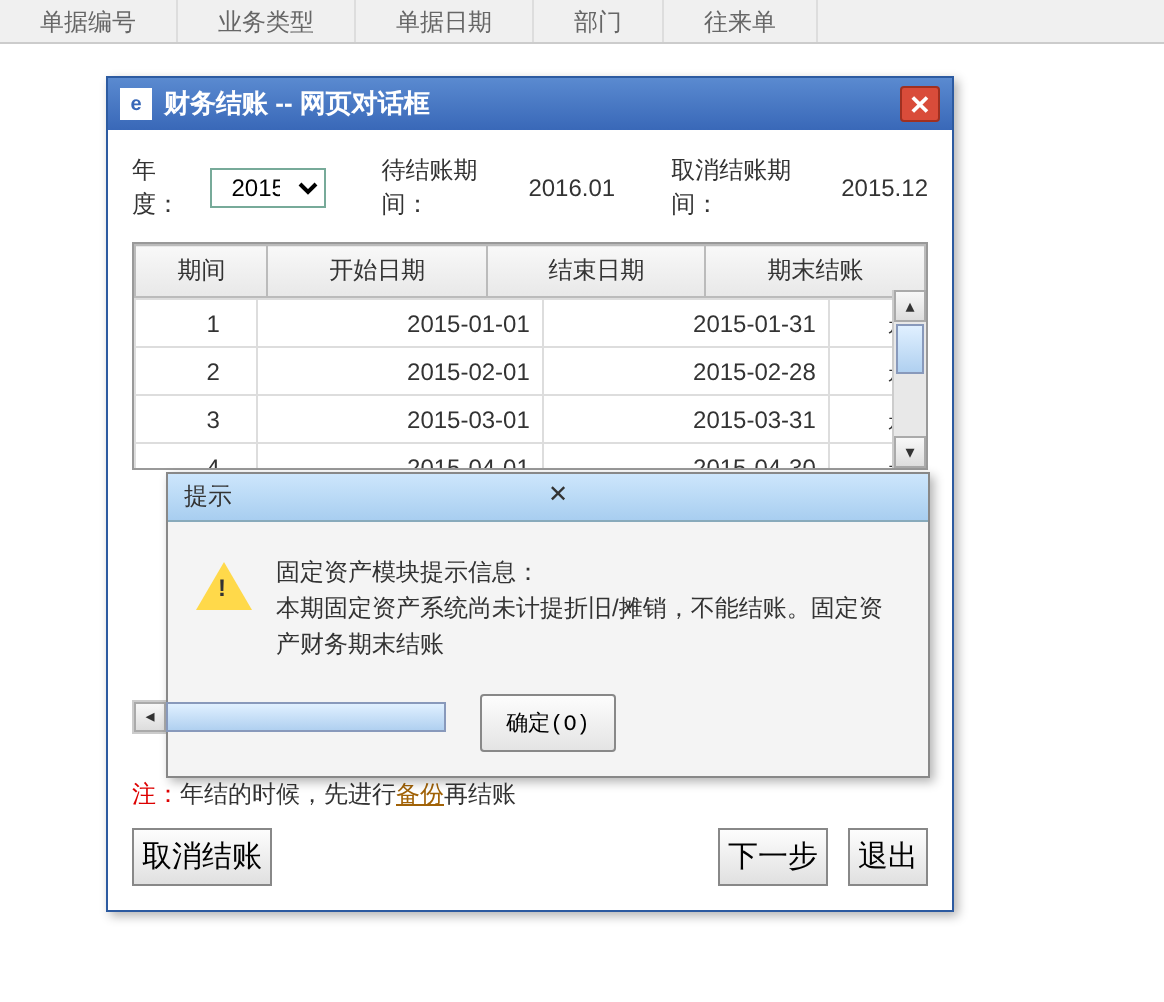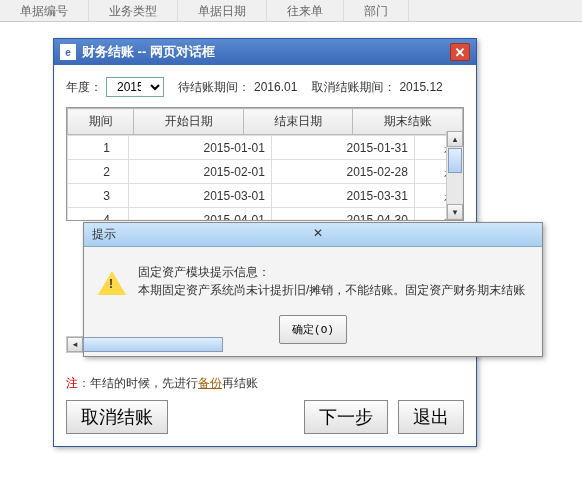--- a/index.html
+++ b/index.html
@@ -11,68 +11,68 @@
 .dialog { position: absolute; left: 53px; top: 38px; width: 424px; background: #fff; border: 1px solid #2c5aa0; box-shadow: 2px 2px 5px rgba(0,0,0,0.3); }
 .dialog-title { display: flex; align-items: center; background: linear-gradient(#5a8ad0, #3968b8); color: #fff; padding: 4px 6px; font-size: 13px; font-weight: bold; }
 .dialog-title .ico { width: 16px; height: 16px; background: #fff; margin-right: 6px; display: inline-flex; align-items: center; justify-content: center; color: #3968b8; font-size: 10px; }
 .dialog-title .ttl { flex: 1; }
 .dialog-close { width: 20px; height: 18px; background: #d94c3a; border: 1px solid #a03020; color: #fff; display: flex; align-items: center; justify-content: center; cursor: pointer; font-weight: bold; border-radius: 2px; }
 
 .dialog-body { padding: 12px; }
 
 .year-row { display: flex; align-items: center; gap: 4px; margin-bottom: 10px; font-size: 12px; }
 .year-row select { border: 1px solid #7a9; background: #fff; font-size: 12px; padding: 1px 6px; width: 58px; }
-.year-row .sp { margin-left: 10px; }
+.year-row .sp { margin-left: 24px; }
 
 .table-wrap { border: 1px solid #999; background: #c4b5fd; position: relative; }
 .tbl { width: 100%; border-collapse: collapse; }
 .tbl th { background: linear-gradient(#f8f8f8, #e8e8e8); border: 1px solid #bbb; padding: 4px 6px; font-weight: normal; font-size: 12px; text-align: center; }
 .tbl td { border: 1px solid #ddd; padding: 3px 6px; text-align: right; font-size: 12px; background: #fff; }
 .tbl td:first-child { text-align: right; padding-right: 18px; }
 .scrollarea { height: 85px; overflow: hidden; position: relative; }
 .vscroll { position: absolute; right: 0; top: 23px; bottom: 0; width: 17px; background: #e8e8e8; border-left: 1px solid #ccc; }
 .vscroll .up, .vscroll .down { height: 16px; background: linear-gradient(#f8f8f8,#ddd); border: 1px solid #aaa; text-align: center; font-size: 9px; line-height: 14px; }
 .vscroll .down { position: absolute; bottom: 0; left: 0; right: 0; }
 .vscroll .thumb { position: absolute; top: 17px; left: 1px; right: 1px; height: 25px; background: linear-gradient(#e0f0ff,#b0d0f0); border: 1px solid #89b; }
 
-.alert-box { position: absolute; left: 17px; top: 115px; width: 460px; background: #f4f4f4; border: 1px solid #888; box-shadow: 2px 2px 5px rgba(0,0,0,0.3); }
+.alert-box { position: absolute; left: 17px; top: 115px; width: 382px; background: #f4f4f4; border: 1px solid #888; box-shadow: 2px 2px 5px rgba(0,0,0,0.3); }
 .alert-title { background: linear-gradient(#cde6fc, #a8cef0); padding: 3px 8px; font-size: 12px; border-bottom: 1px solid #8ab; display: flex; }
 .alert-title span { flex: 1; }
-.alert-body { padding: 16px 14px 10px; display: flex; gap: 12px; align-items: center; }
+.alert-body { padding: 16px 14px 10px; display: flex; gap: 12px; }
 .alert-icon { width: 0; height: 0; border-left: 14px solid transparent; border-right: 14px solid transparent; border-bottom: 24px solid #ffd94a; position: relative; margin-top: 4px; flex-shrink: 0; }
 .alert-icon::after { content: "!"; position: absolute; left: -3px; top: 6px; font-weight: bold; color: #333; }
 .alert-msg { font-size: 12px; line-height: 1.5; }
 .alert-btns { text-align: center; padding: 6px 0 12px; }
 .btn { background: linear-gradient(#fdfdfd, #e4e4e4); border: 1px solid #888; padding: 6px 12px; font-size: 11px; cursor: pointer; font-family: Liberation Mono, monospace; border-radius: 2px; }
 
 .hscroll-row { display: flex; align-items: center; margin-top: 4px; }
 .hscroll { flex: 1; height: 17px; background: #e8e8e8; border: 1px solid #ccc; display: flex; }
 .hscroll .ar { width: 16px; background: linear-gradient(#f8f8f8,#ddd); border: 1px solid #aaa; text-align: center; font-size: 9px; line-height: 13px; }
 .hscroll .track { flex: 1; position: relative; }
 .hscroll .thumb { position: absolute; left: 0; top: 0; bottom: 0; width: 140px; background: linear-gradient(#e0f0ff,#b0d0f0); border: 1px solid #89b; }
 
 .note { margin-top: 22px; font-size: 12px; }
 .note .red { color: #d00; }
 .note a { color: #a16207; text-decoration: underline; }
 
 .footer-btns { display: flex; gap: 10px; margin-top: 8px; }
 .footer-btns .spacer { flex: 1; }
-.btn2 { background: linear-gradient(#fdfdfd, #e0e0e0); border: 1px solid #888; padding: 4px 14px; font-size: 18px; cursor: pointer; font-family: inherit; }
+.btn2 { background: linear-gradient(#fdfdfd, #e0e0e0); border: 1px solid #888; padding: 4px 4px; font-size: 15px; cursor: pointer; font-family: inherit; }
 
 .grid-container { position: relative; height: 225px; }
 </style>
 </head>
 <body>
 
 <div class="header-tabs">
   <div class="header-tab">单据编号</div>
   <div class="header-tab">业务类型</div>
   <div class="header-tab">单据日期</div>
+  <div class="header-tab">部门</div>
   <div class="header-tab">往来单</div>
-  <div class="header-tab">部门</div>
 </div>
 
 <div class="dialog">
   <div class="dialog-title">
     <span class="ico">e</span>
     <span class="ttl">财务结账 -- 网页对话框</span>
     <div class="dialog-close">✕</div>
   </div>
   <div class="dialog-body">
     <div class="year-row">

